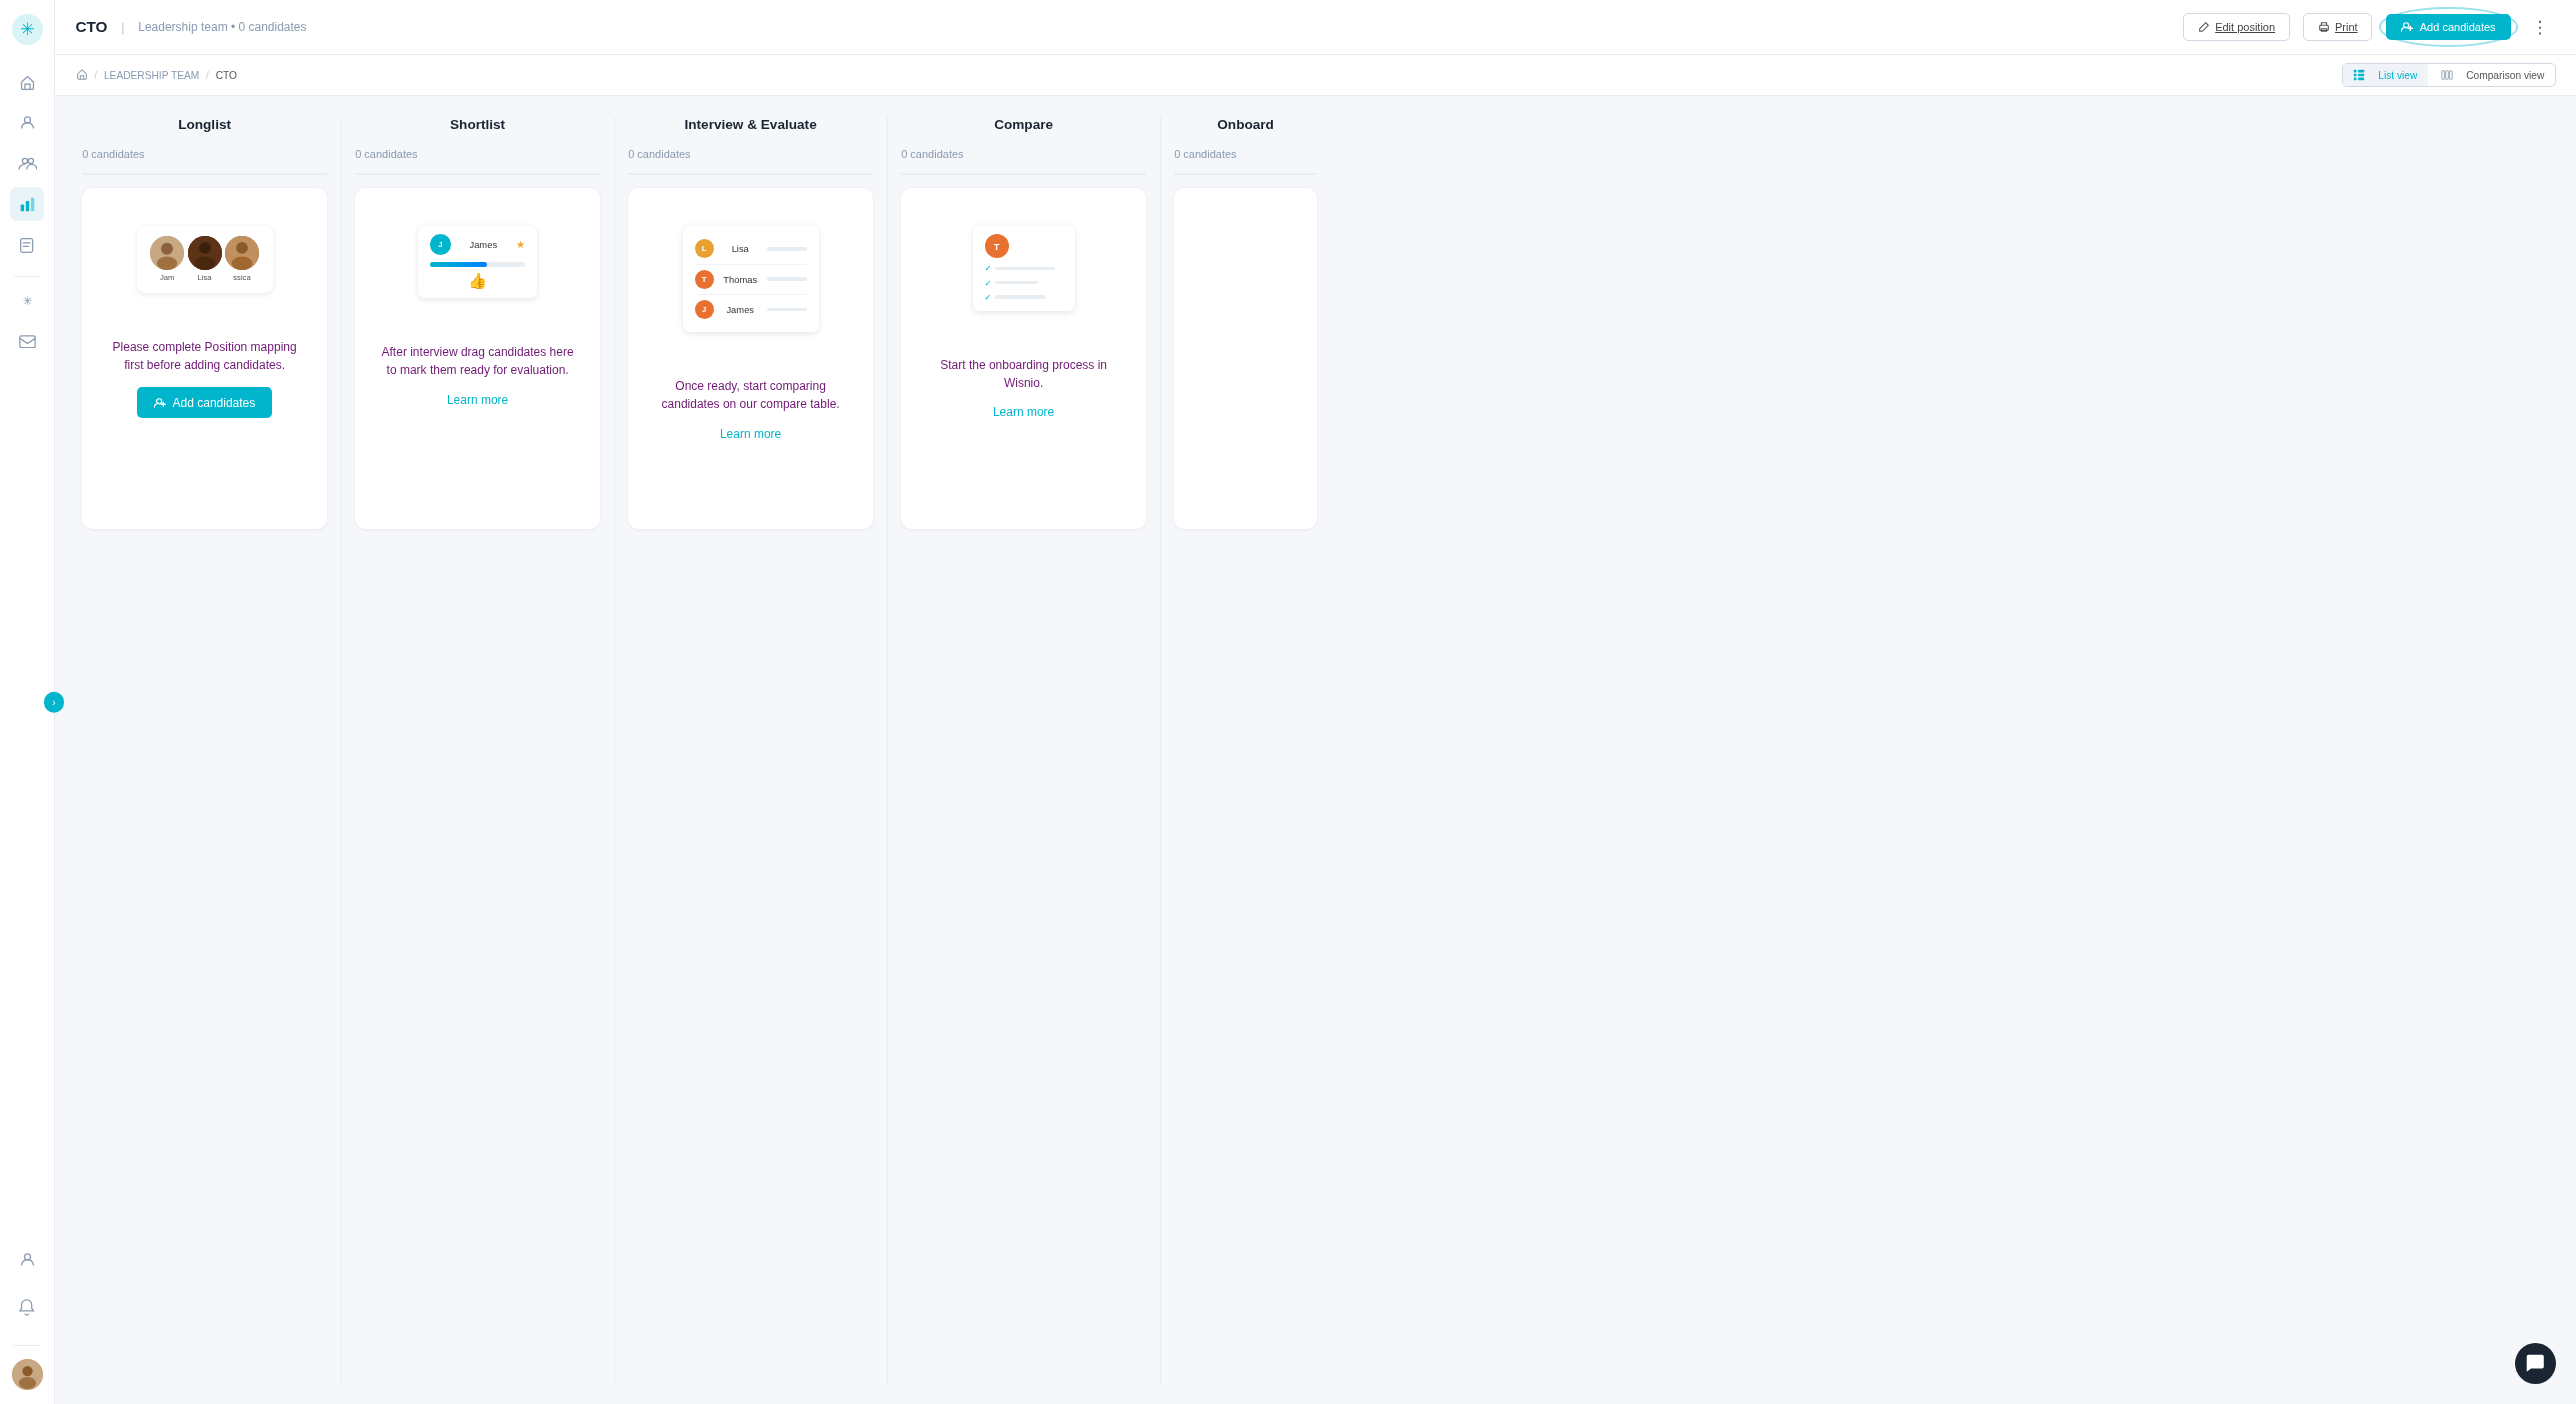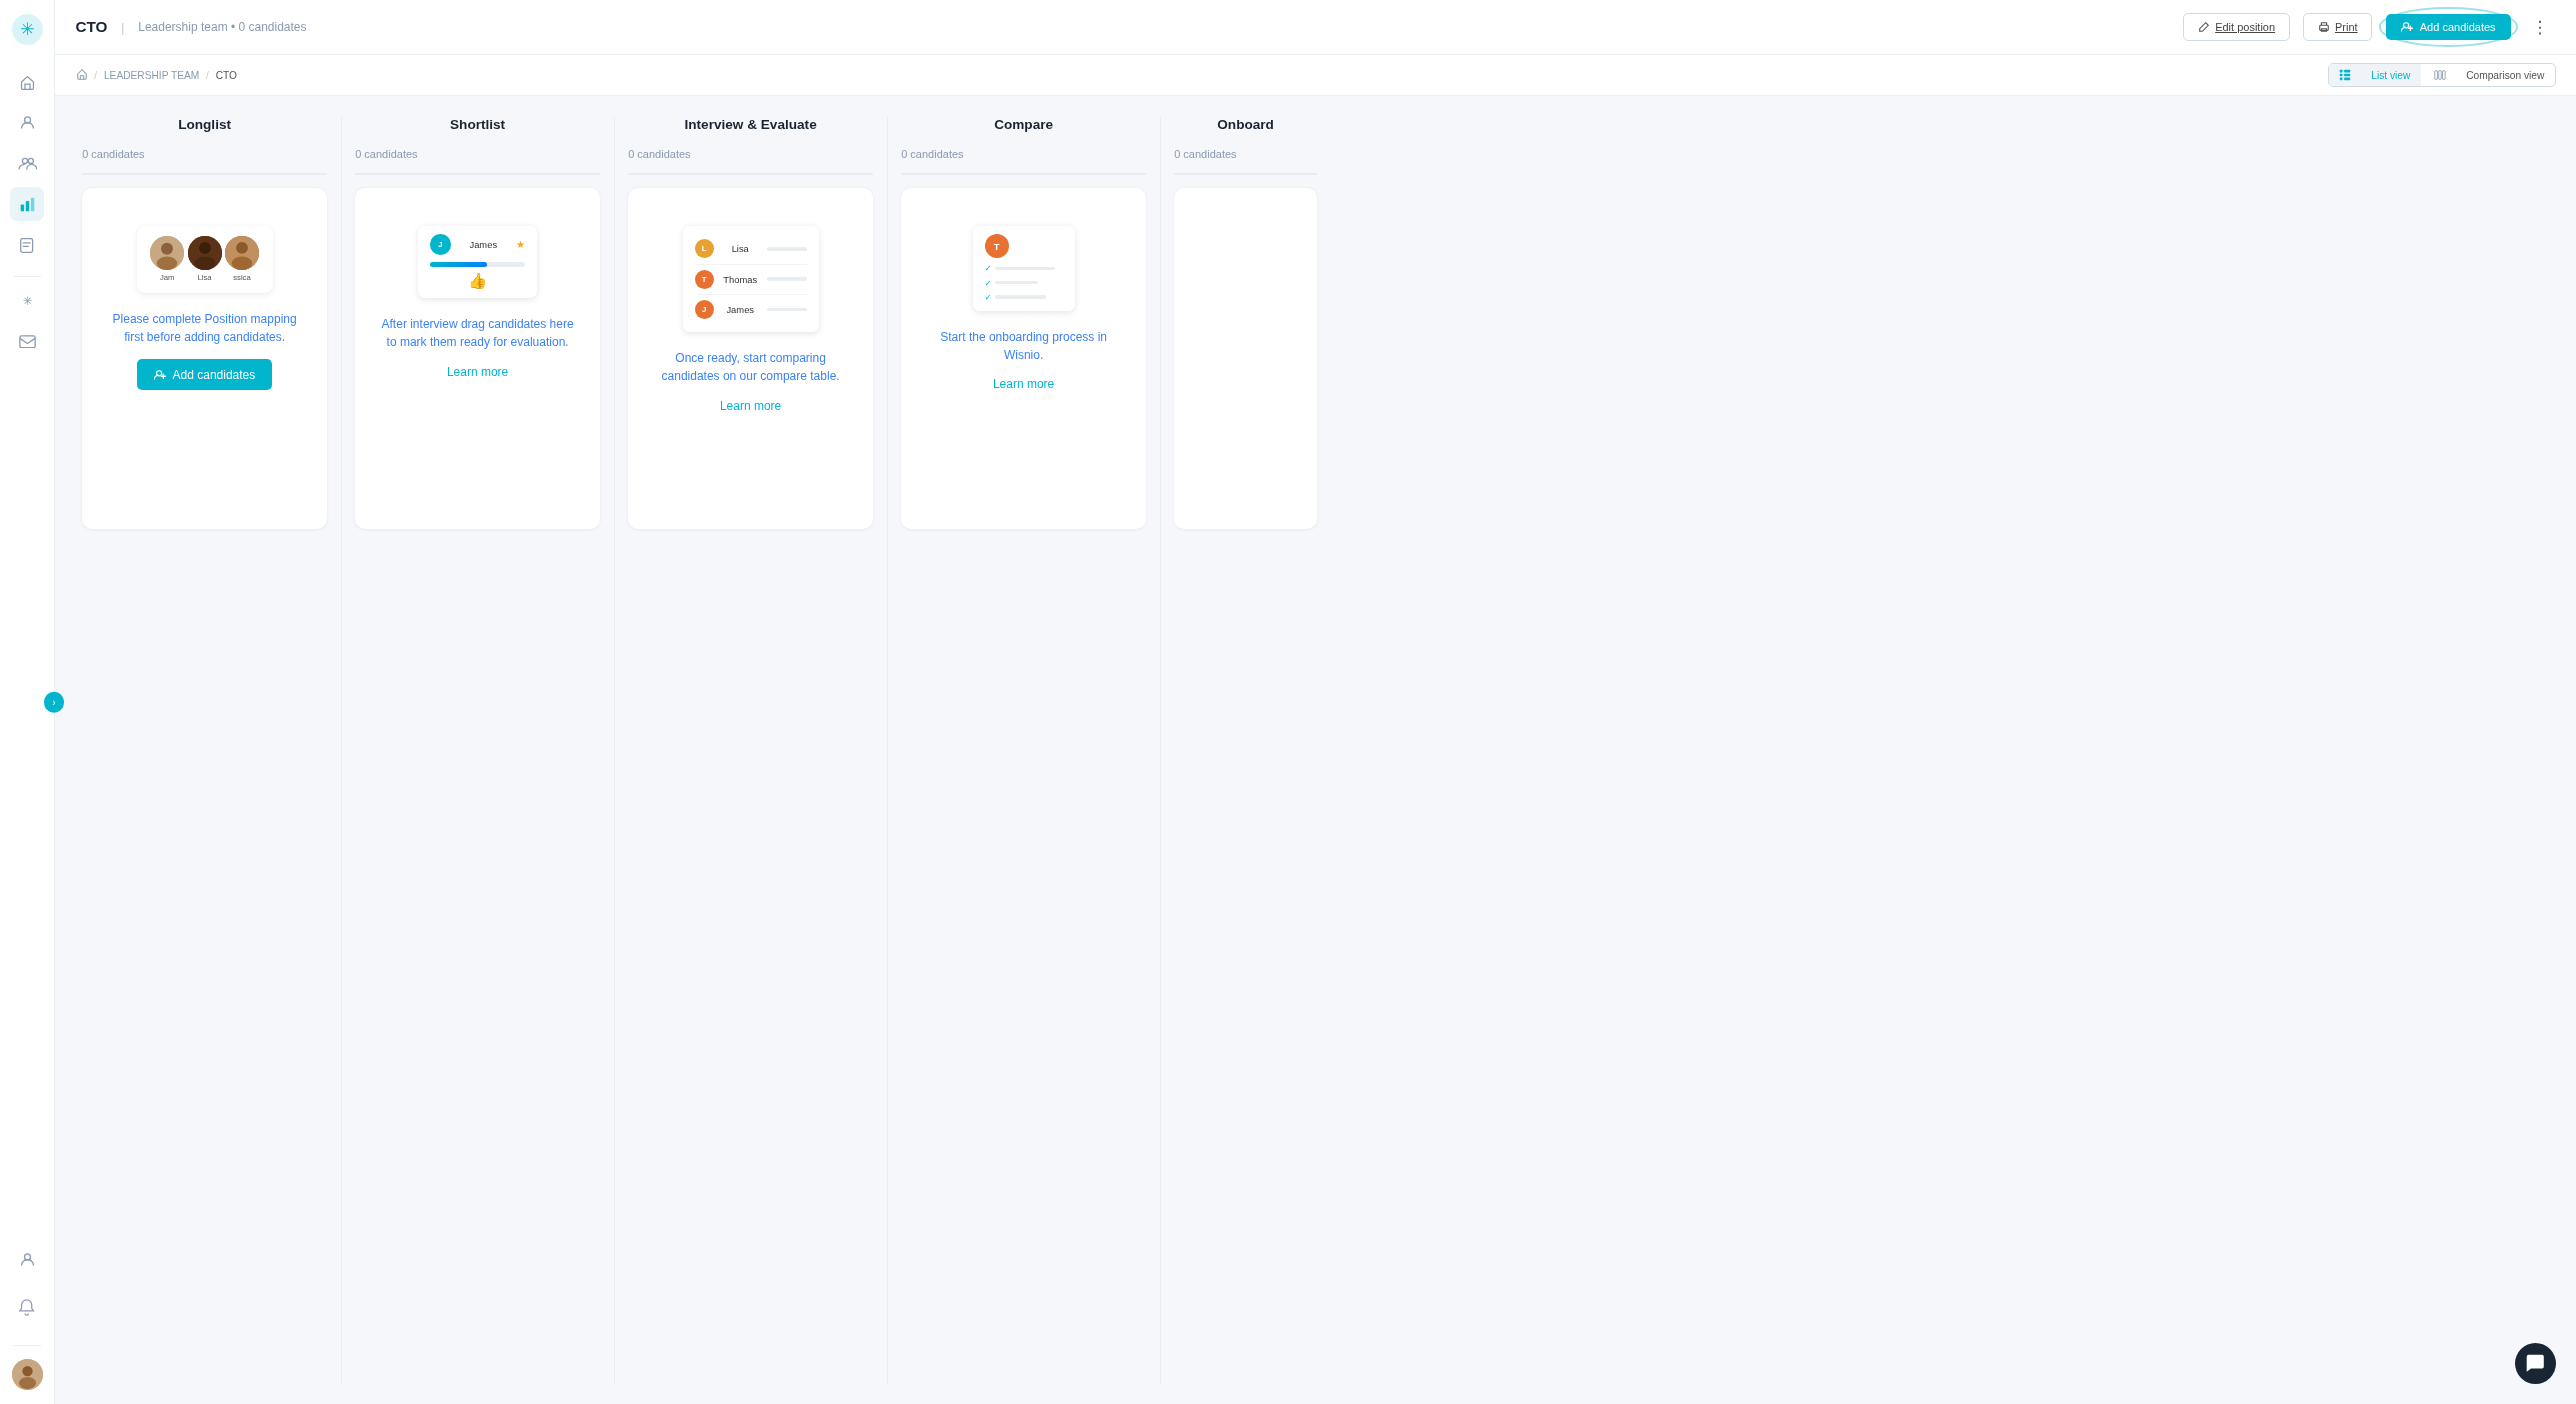--- a/index.html
+++ b/index.html
@@ -128,21 +128,21 @@
       font-size: 10.2px;
       color: #8a9ab0;
       flex-shrink: 0;
     }
     .breadcrumb-item { cursor: pointer; }
     .breadcrumb-sep { color: #ccc; }
     .breadcrumb-current { color: #555; font-weight: 500; }
     .breadcrumb-spacer { flex: 1; }
     .view-toggle { display: flex; align-items: center; gap: 3.4px; border: 0.9px solid #d0d9e3; border-radius: 5.1px; overflow: hidden; }
     .view-btn {
-      display: flex; align-items: center; gap: 20px;
+      display: flex; align-items: center; gap: 13px;
       padding: 5.1px 10.2px;
       font-size: 10.2px;
       cursor: pointer;
       border: none;
       background: none;
       color: #555;
       font-family: inherit;
     }
     .view-btn.active { background: #f0f4f8; color: #00b5cc; font-weight: 500; }
 
@@ -240,21 +240,21 @@
       background: #fff;
       border-radius: 6.8px;
       box-shadow: 0 1.7px 6.8px rgba(0,0,0,0.1);
       padding: 8.5px 12px;
       width: 102px;
     }
     .compare-lines { display: flex; flex-direction: column; gap: 4.3px; }
     .compare-line { height: 3.4px; background: #e8edf2; border-radius: 1.7px; }
     .compare-check { color: #00b5cc; font-size: 8.5px; }
 
-    .card-text { font-size: 12px; color: #3b82f6; line-height: 1.5; margin-bottom: 13.6px; }
+    .card-text { font-size: 12px; color: #701a75; line-height: 1.5; margin-bottom: 13.6px; margin-top: 28px; }
     .learn-more { color: #00b5cc; font-size: 12px; font-weight: 500; cursor: pointer; text-decoration: none; }
 
     .add-candidates-btn {
       display: flex; align-items: center; gap: 5.1px;
       padding: 8.5px 17px;
       background: #00b5cc;
       color: #fff;
       border: none;
       border-radius: 5.1px;
       font-size: 12px;

